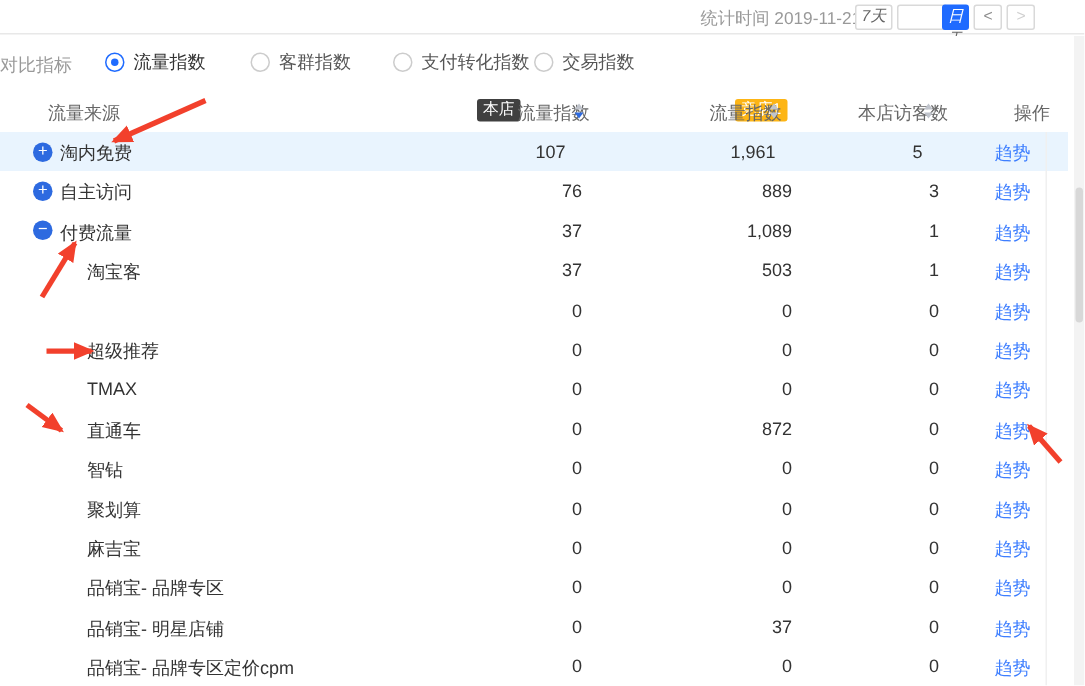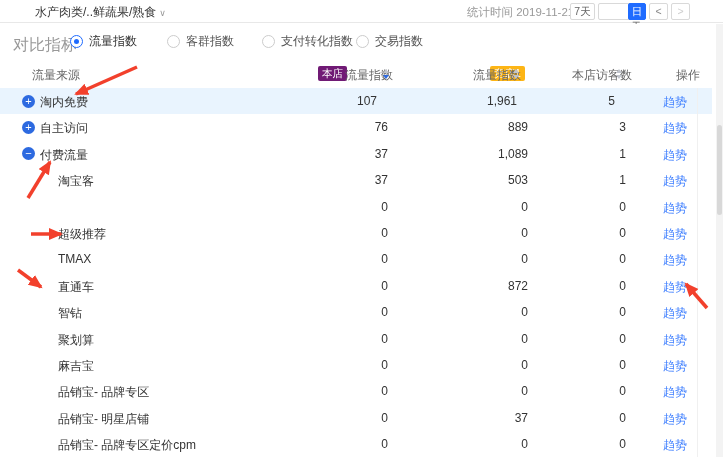--- a/index.html
+++ b/index.html
@@ -5,44 +5,44 @@
   * { margin:0; padding:0; box-sizing:border-box; }
   body { font-family:"Liberation Sans","DejaVu Sans",sans-serif; background:#fff; }
   .screen { position:relative; width:723px; height:457px; background:#fff; overflow:hidden; }
 
   
   .topbar { position:absolute; left:0; top:0; width:723px; height:23px; background:#fff; border-bottom:1px solid #e8e8e8; }
   .breadcrumb { position:absolute; left:35px; top:4px; font-size:12px; color:#333; cursor:pointer; }
   .breadcrumb .caret { color:#999; font-size:9px; margin-left:3px; }
   .stat-time { position:absolute; left:467px; top:5px; font-size:11.5px; color:#999; }
   .range-btn { position:absolute; top:3px; height:17px; font-size:10.5px; color:#666; background:#fff;
-               border:1px solid #d9d9d9; border-radius:2px; text-align:center; line-height:15px; cursor:pointer; padding:0; }
+               border:1px solid #d9d9d9; border-radius:2px; text-align:center; line-height:15px; cursor:pointer; padding:0;font-style:italic; }
   .range-btn.b7  { left:570px; width:25px; }
   .range-btn.b30 { left:598px; width:27px;padding-left:32px; }
   .range-btn.bday{ left:628px; width:18px; background:#1f6bff; border-color:#1f6bff; color:#fff; }
   .range-btn.prev{ left:649px; width:19px; color:#8a8a8a; }
   .range-btn.next{ left:671px; width:19px; color:#cfcfcf; }
 
   
   .filter-row { position:absolute; left:0; top:24px; width:723px; height:35px; background:#fff; }
-  .filter-label { position:absolute; left:13px; top:11px; font-size:16px; color:#999; }
+  .filter-label { position:absolute; left:0; top:11px; font-size:12px; color:#999; }
   .radio-group { position:absolute; top:9px; display:flex; align-items:center; cursor:pointer; }
   .rg1{ left:70px; } .rg2{ left:167px; } .rg3{ left:262px; } .rg4{ left:356px; }
   .radio { width:13px; height:13px; border:1px solid #ccc; border-radius:50%; background:#fff; position:relative; flex:none; }
   .radio.on { border-color:#1f6bff; }
   .radio.on::after { content:''; position:absolute; left:3px; top:3px; width:5px; height:5px; border-radius:50%; background:#1f6bff; }
   .radio-label { font-size:12px; color:#555; margin-left:6px; }
   .radio-group.sel .radio-label { color:#333; }
 
   
   .thead { position:absolute; left:0; top:60px; width:723px; height:28px; font-size:12px; color:#666; }
   .th { position:absolute; top:7px; }
   .th-source { left:32px; }
   .badge { position:absolute; top:6px; font-size:10.5px; color:#fff; border-radius:2px; padding:1px 4px 2px; line-height:12px; }
-  .badge.self  { left:318px; background:#701a75; }
+  .badge.self  { left:318px; background:#404040; }
   .badge.comp  { left:446px; background:#fdb515;margin-left:44px; }
   .th-idx1 { left:345px; } .th-idx2 { left:473px; }
   .th-visitors { left:572px; } .th-action { left:676px; }
   .sort { position:absolute; display:inline-flex; flex-direction:column; align-items:center; top:9px; cursor:pointer; }
   .s1 { left:383px; } .s2 { left:513px; } .s3 { left:616px; }
   .sort i { display:block; width:0; height:0; border-left:3.5px solid transparent; border-right:3.5px solid transparent; }
   .sort .up { border-bottom:4px solid #c0c4cc; margin-bottom:2px; }
   .sort .down { border-top:4px solid #c0c4cc; }
   .sort.desc .down { border-top-color:#2d6ae0; }
 
@@ -65,23 +65,20 @@
 
   
   #arrows { position:absolute; left:0; top:0; width:723px; height:457px; pointer-events:none; z-index:50; }
 </style>
 </head>
 <body>
 
 <div class="screen">
 
   <div class="topbar">
-    <div class="breadcrumb">
-      <span>水产肉类/..鲜蔬果/熟食</span><span class="caret">∨</span>
-    </div>
     <span class="stat-time">
       <span>统计时间</span>
       <span>2019-11-21</span>
     </span>
     <button class="range-btn b7">7天</button>
     <button class="range-btn b30">30天</button>
     <button class="range-btn bday">日</button>
     <button class="range-btn prev"><span>&lt;</span></button>
     <button class="range-btn next"><span>&gt;</span></button>
   </div>

